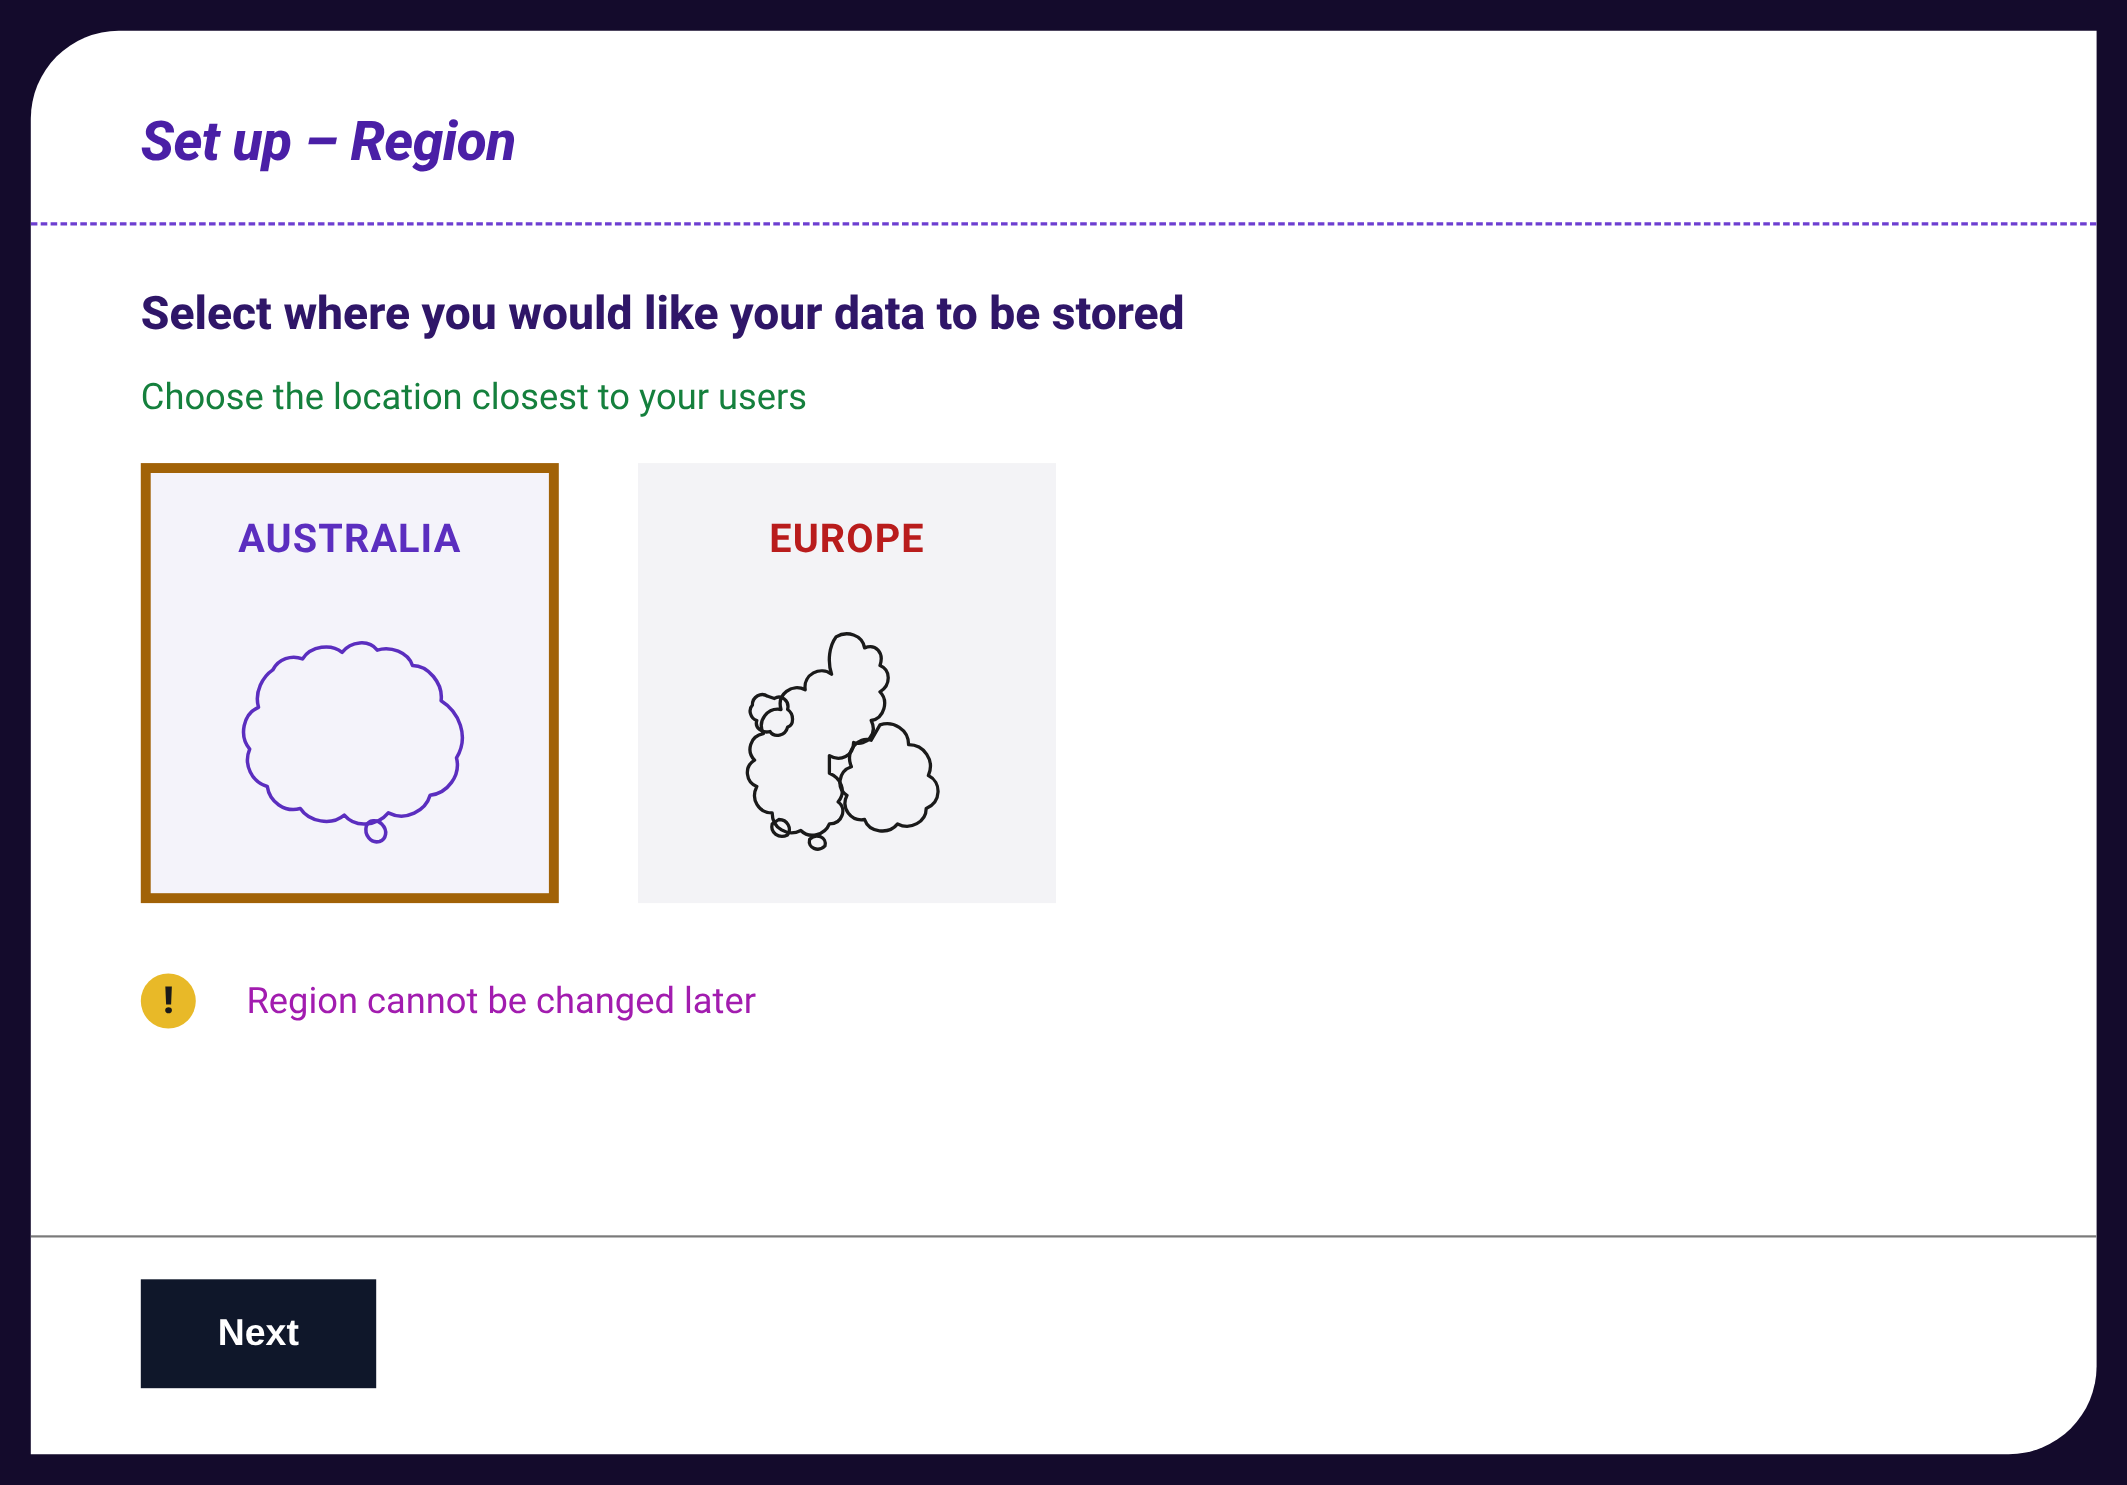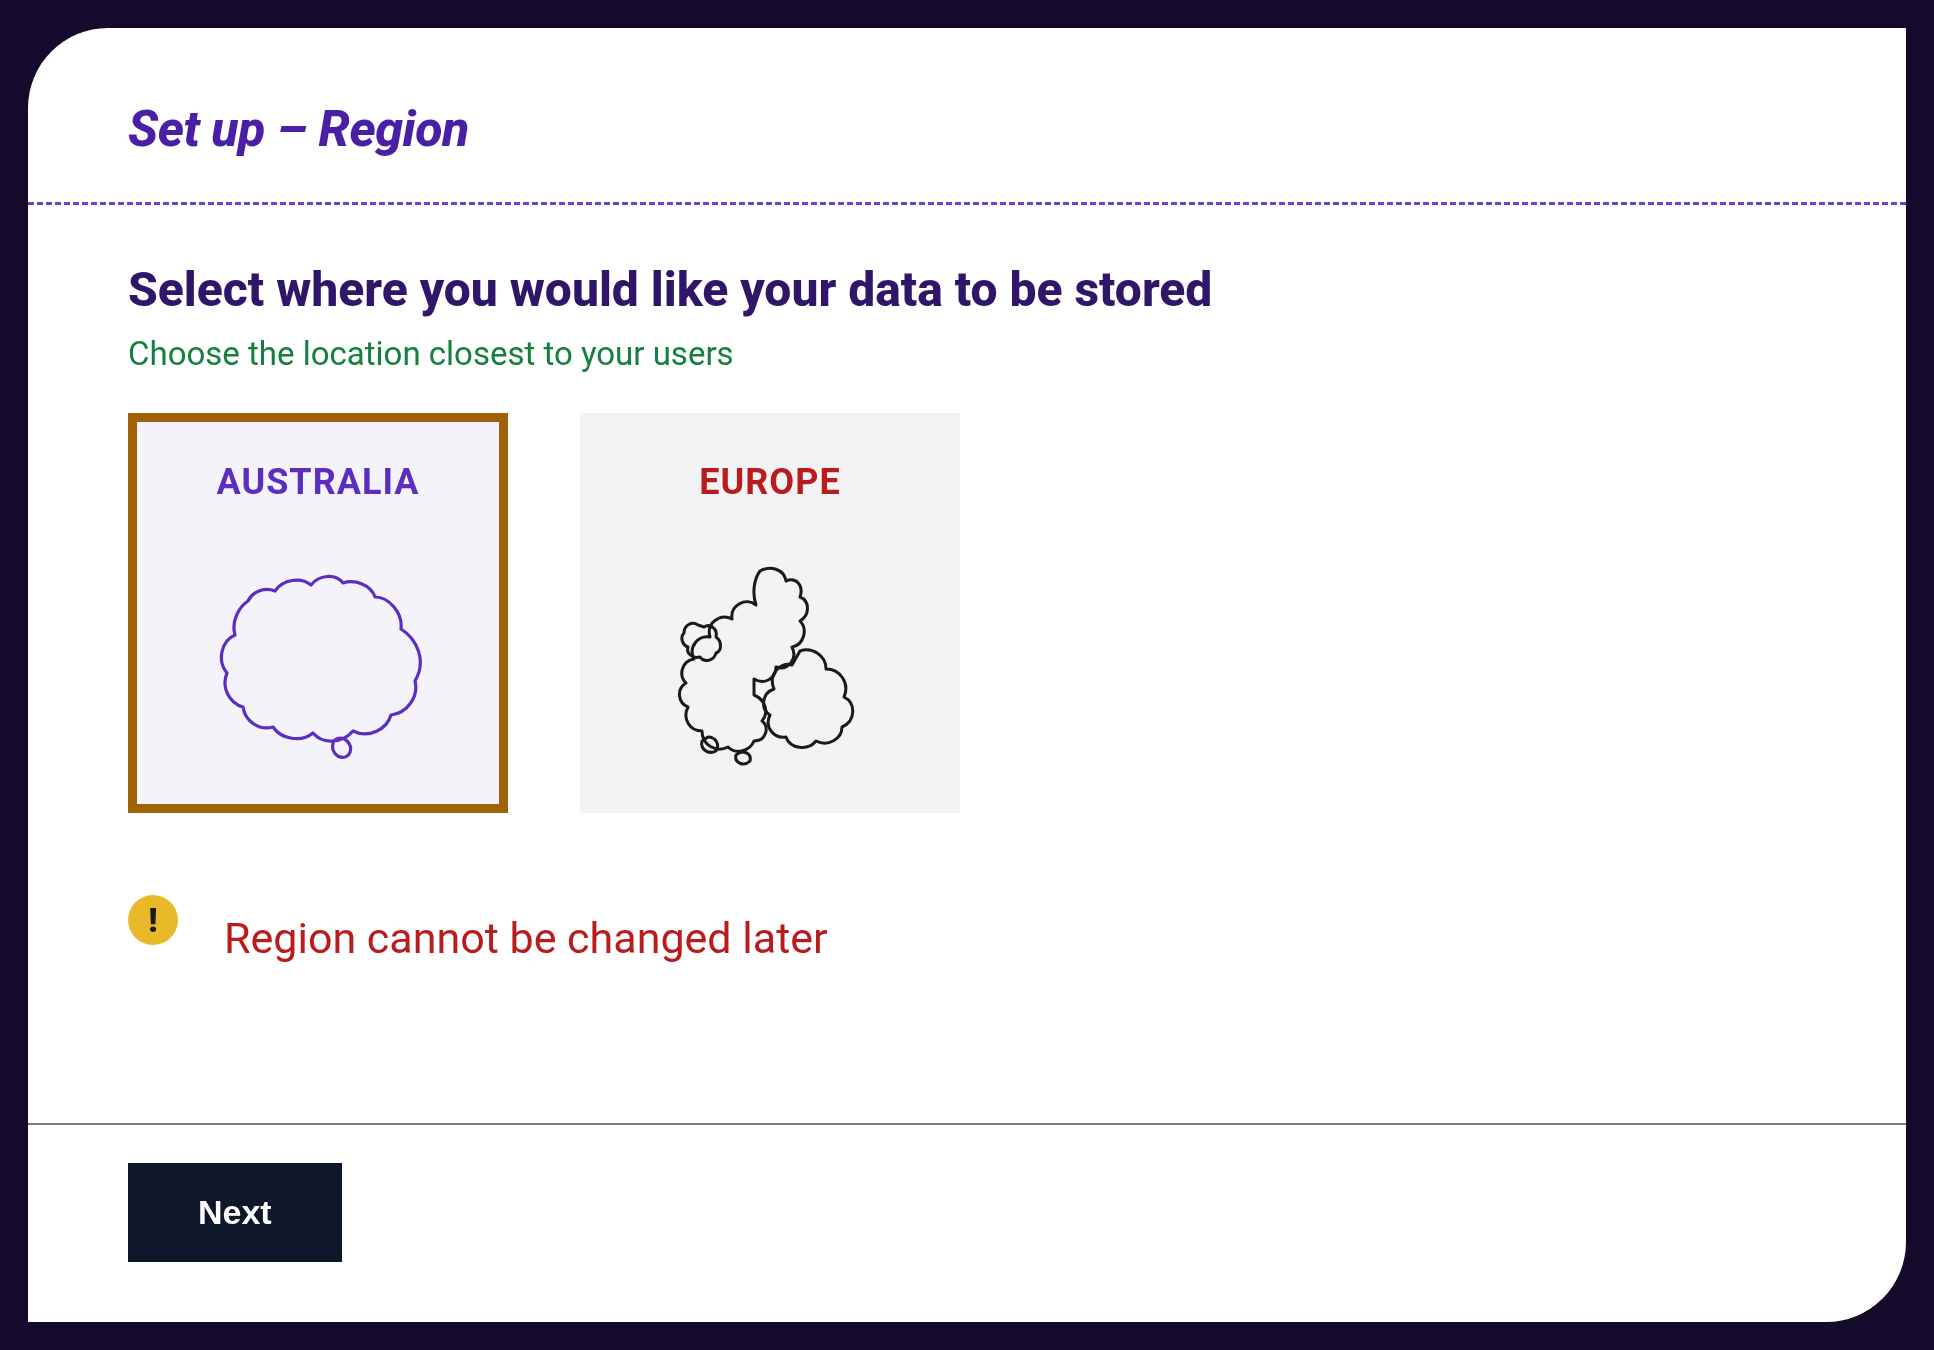--- a/index.html
+++ b/index.html
@@ -33,24 +33,24 @@
   .dashed-divider {
     border: none;
     border-top: 3px dashed #6d3fd1;
     margin: 0;
   }
   .content {
     padding: 56px 100px 0 100px;
     flex: 1;
   }
   .subtitle {
-    font-size: 48px;
+    font-size: 42px;
     font-weight: 800;
     color: #2f1668;
-    margin-bottom: 16px;
+    margin-bottom: 32px;
   }
   .description {
     font-size: 33px;
     color: #15803d;
     font-weight: 400;
     margin-bottom: 40px;
   }
   .card-row {
     display: flex;
     gap: 72px;
@@ -101,23 +101,22 @@
     border-radius: 50%;
     background: #e8b928;
     display: flex;
     align-items: center;
     justify-content: center;
     color: #1a1a1a;
     font-size: 34px;
     font-weight: 900;
   }
   .warning-text {
-    font-size: 43px;
-    color: #b91c1c;
-    margin-top: 36px;
+    font-size: 33px;
+    color: #a21caf;
   }
   .footer-divider {
     border: none;
     border-top: 2px solid #7a7a7a;
     margin: 0;
   }
   .footer {
     padding: 38px 100px 60px 100px;
   }
   .next-button {

